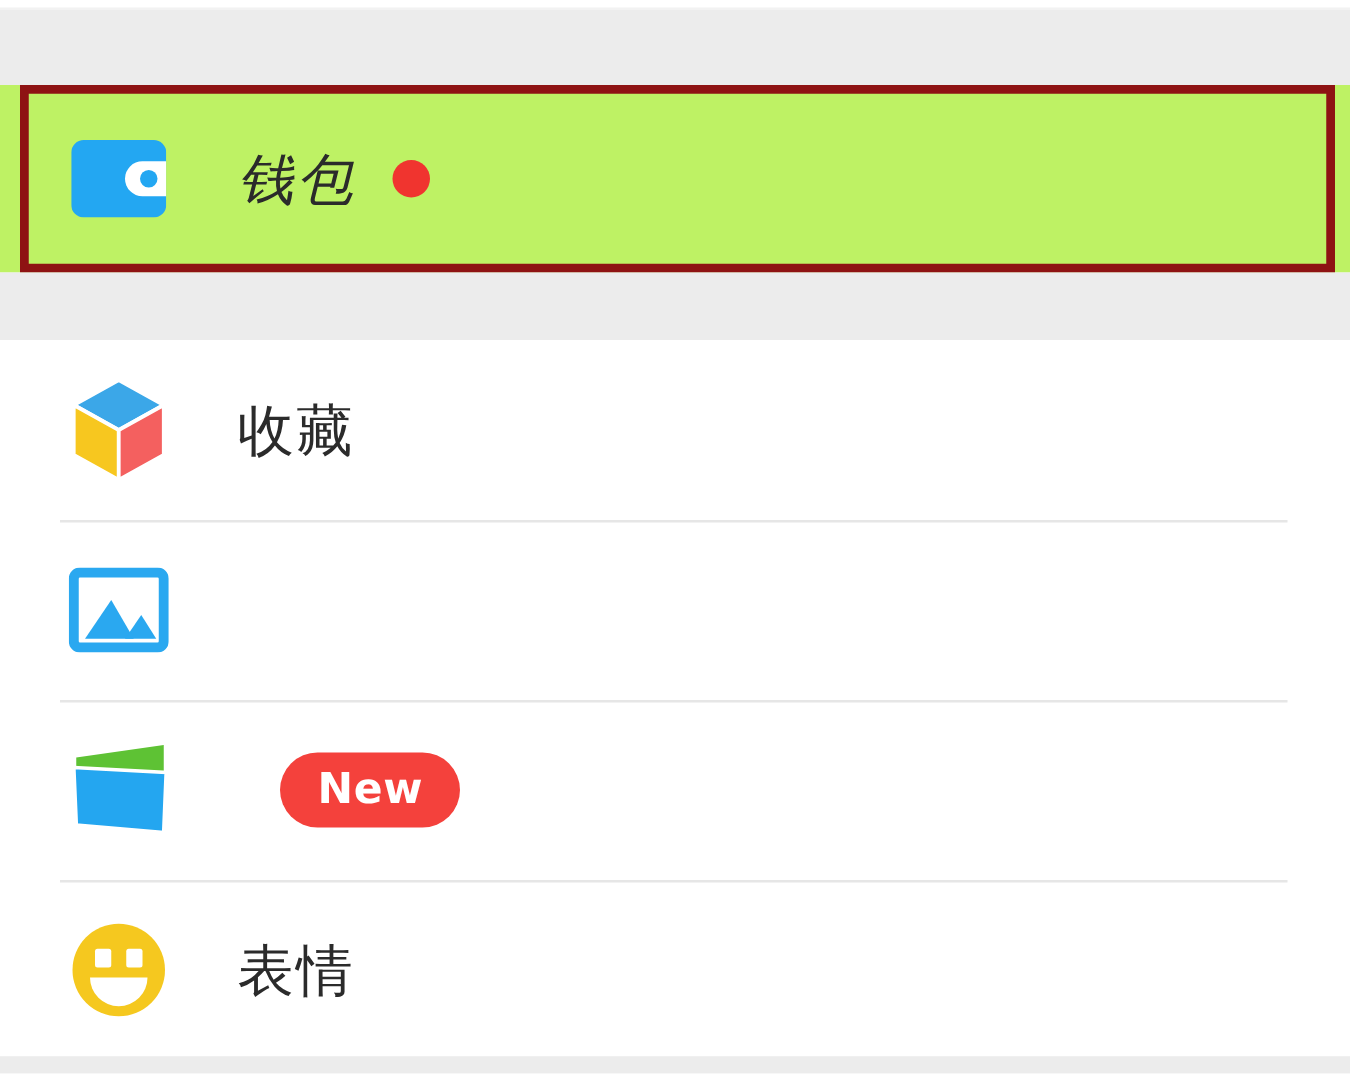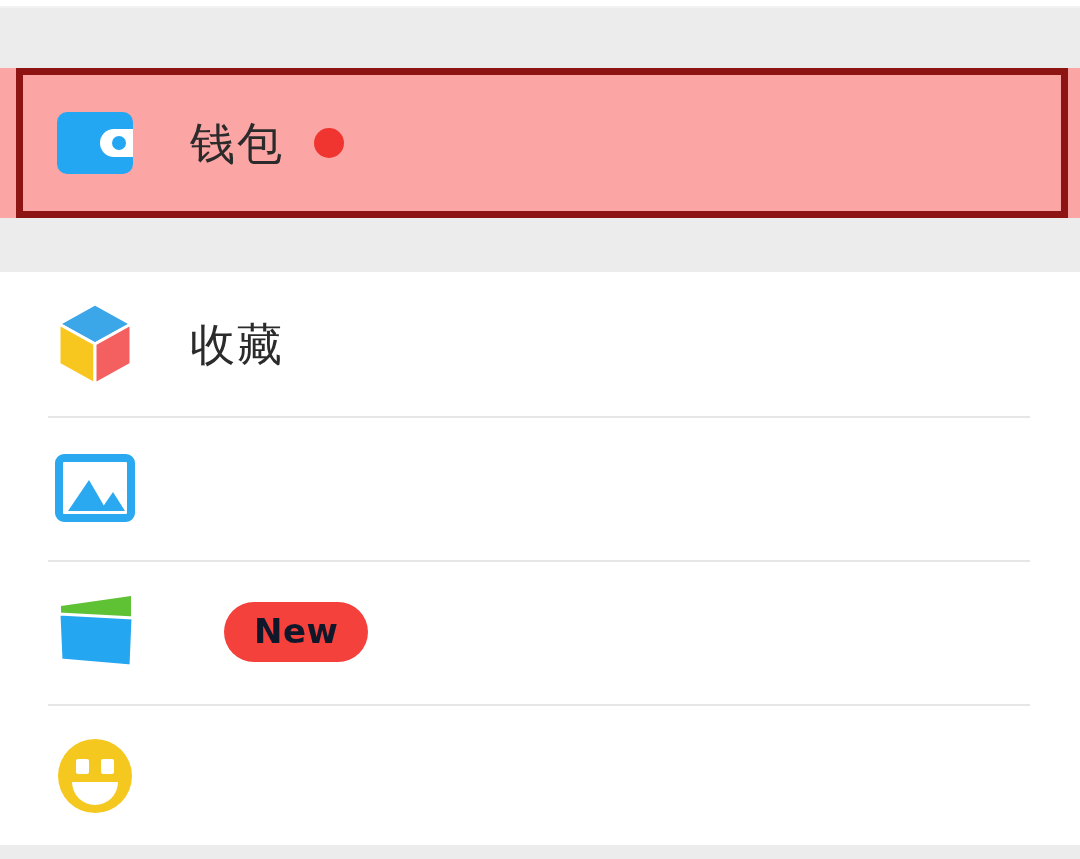--- a/index.html
+++ b/index.html
@@ -47,21 +47,22 @@
     height: 150px;
     background: #ffffff;
   }
   #wallet-row {
     position: absolute;
     left: 0;
     top: 0;
     width: 1080px;
     height: 150px;
     display: flex;
-    background: #fca5a5;
+    background: #bef264;
+    font-style: italic;
   }
   
   #wallet-highlight {
     position: absolute;
     left: 16px;
     top: 68px;
     width: 1052px;
     height: 150px;
     border: 7px solid #8e1313;
     box-sizing: border-box;
@@ -115,21 +116,21 @@
     border-radius: 50%;
     background: #f0342f;
     margin-left: 30px;
     flex: 0 0 auto;
   }
 
   
   .new-badge {
     margin-left: 34px;
     background: #f4413c;
-    color: #0f172a;
+    color: #ffffff;
     font-size: 34px;
     font-weight: bold;
     border-radius: 40px;
     padding: 12px 30px 14px 30px;
     line-height: 1;
     letter-spacing: 0.5px;
     flex: 0 0 auto;
   }
 
   .row-text {
@@ -216,19 +217,22 @@
       <div class="icon-cell">
         <span>
           <svg width="78" height="78" viewBox="0 0 78 78">
             <circle cx="39" cy="39" r="37" fill="#f5c81f"></circle>
             <rect x="20" y="22" width="13" height="15" rx="2" fill="#ffffff"></rect>
             <rect x="45" y="22" width="13" height="15" rx="2" fill="#ffffff"></rect>
             <path d="M16 45 H62 A23 23 0 0 1 16 45 Z" fill="#ffffff"></path>
           </svg>
         </span>
       </div>
+      <div class="row-text">
+        <span class="label">表情</span>
+      </div>
     </div>
 
   </div>
 
   <div class="gray-band" id="band-bottom"></div>
 
 </div>
 
 </body></html>

